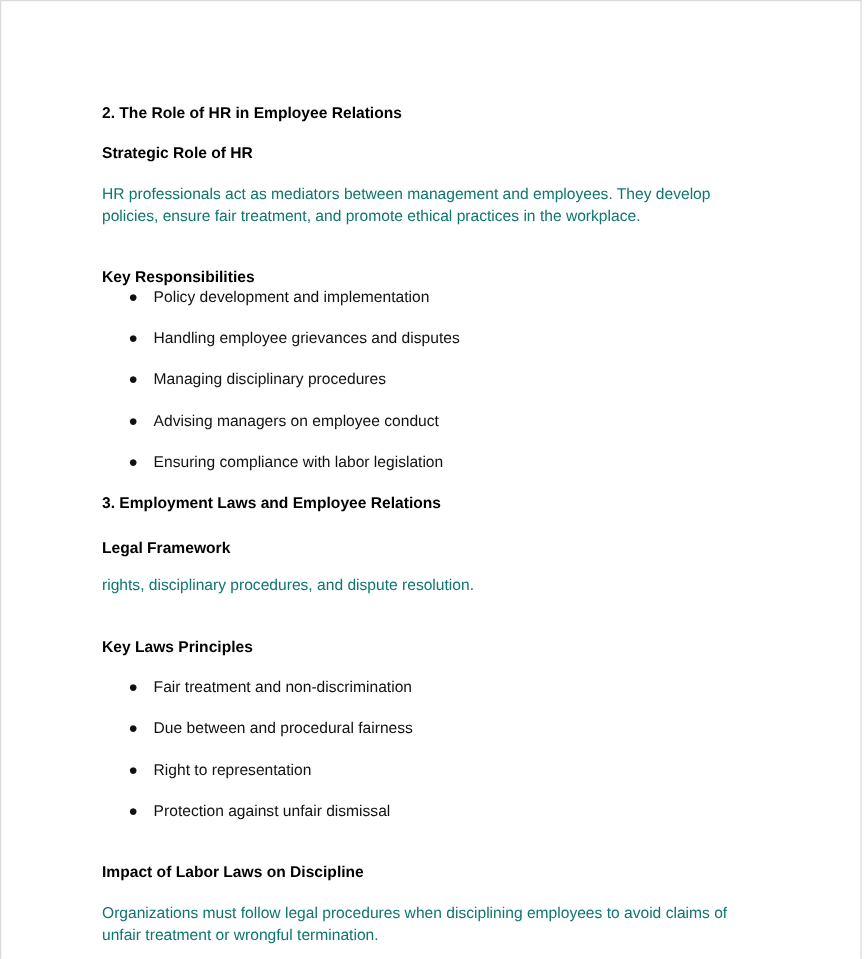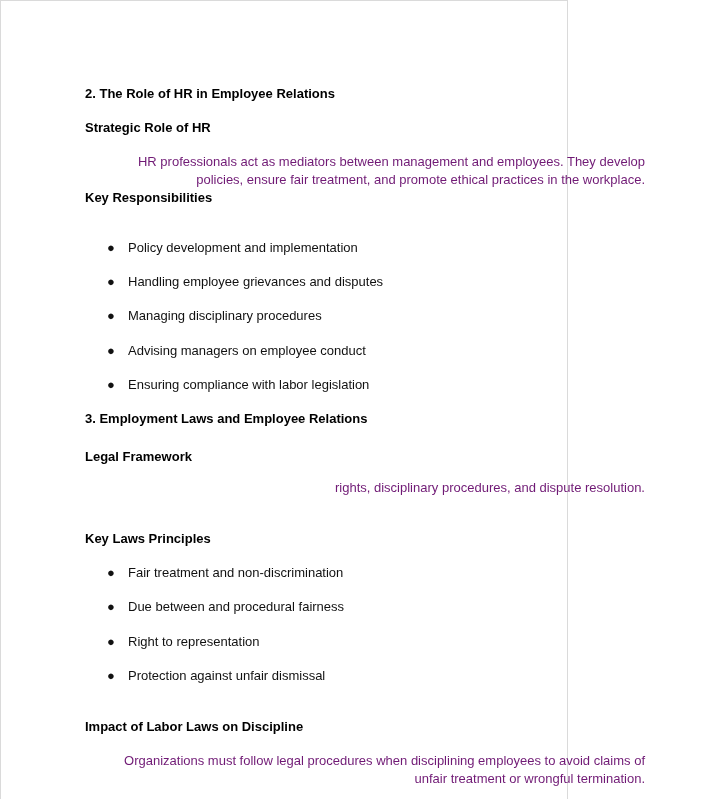--- a/index.html
+++ b/index.html
@@ -12,28 +12,27 @@
       height: 799px;
       overflow: hidden;
       position: relative;
       font-family: "Liberation Sans", sans-serif;
       color: #000000;
     }
     .page {
       position: absolute;
       left: 0;
       top: 0;
-      width: 568px;
+      width: 718px;
       height: 799px;
       border-top: 1px solid #dadada;
       border-left: 1px solid #dadada;
       border-right: 1px solid #dadada;
       background: #ffffff;
       box-sizing: border-box;
-      text-align: right;
     }
     .content {
       position: absolute;
       left: 84px;
       top: 0;
       width: 560px;
     }
     .h {
       position: absolute;
       left: 0;
@@ -41,21 +40,21 @@
       font-weight: bold;
       white-space: nowrap;
       line-height: 16px;
     }
     .p {
       position: absolute;
       left: 0;
       font-size: 13px;
       line-height: 18px;
       width: 560px;
-      color: #701a75;
+      color: #0f766e;
     }
     .li {
       position: absolute;
       left: 0;
       font-size: 13px;
       line-height: 16px;
       white-space: nowrap;
       color: #111;
     }
     .bullet {
@@ -77,21 +76,21 @@
   <div class="content">
 
     <div class="h" style="top:85px">2. The Role of HR in Employee Relations</div>
     <div class="h" style="top:119px">Strategic Role of HR</div>
 
     <div class="p" style="top:152px">
       <div>HR professionals act as mediators between management and employees. They develop</div>
       <div>policies, ensure fair treatment, and promote ethical practices in the workplace.</div>
     </div>
 
-    <div class="h" style="top:189px">Key Responsibilities</div>
+    <div class="h" style="top:222px">Key Responsibilities</div>
 
     <div>
       <div class="li" style="top:239px">
         <span class="bullet">●</span>
         <span class="li-text">Policy development and implementation</span>
       </div>
       <div class="li" style="top:273px">
         <span class="bullet">●</span>
         <span class="li-text">Handling employee grievances and disputes</span>
       </div>

